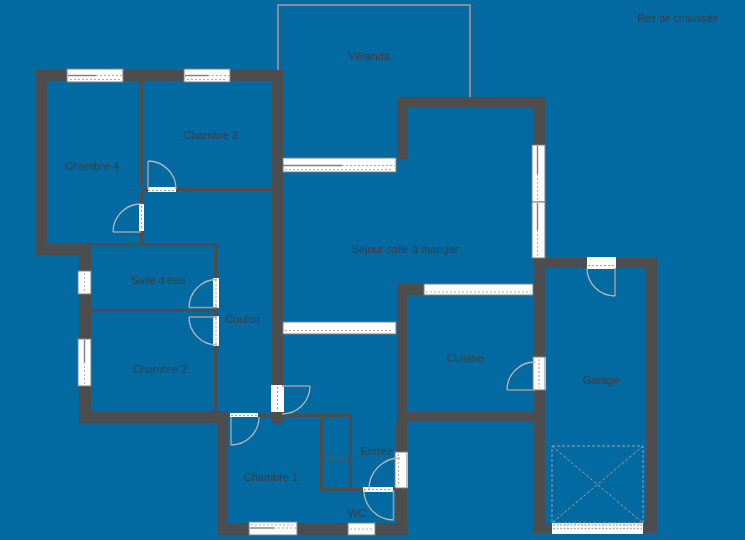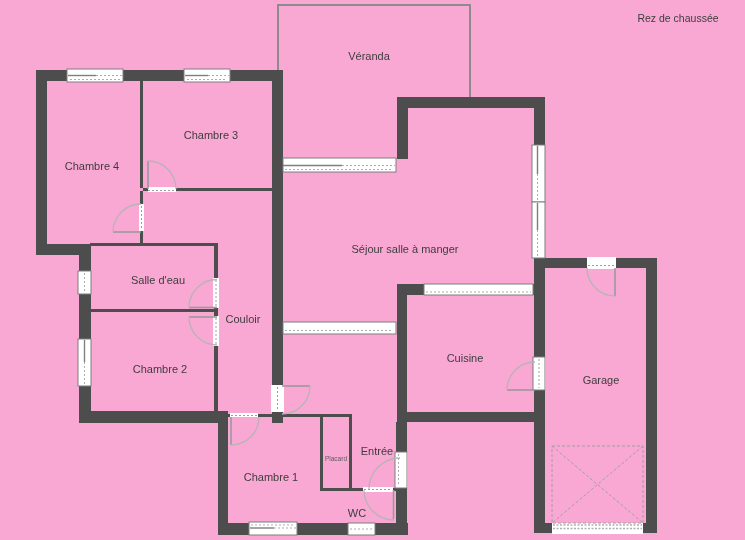--- a/index.html
+++ b/index.html
@@ -1,16 +1,16 @@
 <!DOCTYPE html>
 <html><head>
 <meta charset="utf-8">
 <style>
   html,body{margin:0;padding:0;background:#ffffff;}
-  .stage{position:relative;width:745px;height:540px;background:#f9a8d4;overflow:hidden;
+  .stage{position:relative;width:745px;height:540px;background:#0369a1;overflow:hidden;
          font-family:"Liberation Sans", sans-serif;}
   .wall{fill:#4d4d4d;stroke:none;}
   .gap{fill:#ffffff;stroke:none;}
   .win{fill:#ffffff;stroke:#7f7f7f;stroke-width:1;}
   .winline{stroke:#7f7f7f;stroke-width:1.4;fill:none;}
   .windash{stroke:#adadad;stroke-width:1;stroke-dasharray:2 2;fill:none;}
   .arc{fill:none;stroke:#b5b5b5;stroke-width:1.3;}
   .leaf{stroke:#9a9a9a;stroke-width:1.6;fill:none;}
   .dot{stroke:#9e9e9e;stroke-width:1;stroke-dasharray:2 2;fill:none;}
   .dash{stroke:#a0a0a0;stroke-width:1;stroke-dasharray:3 2;fill:none;}

